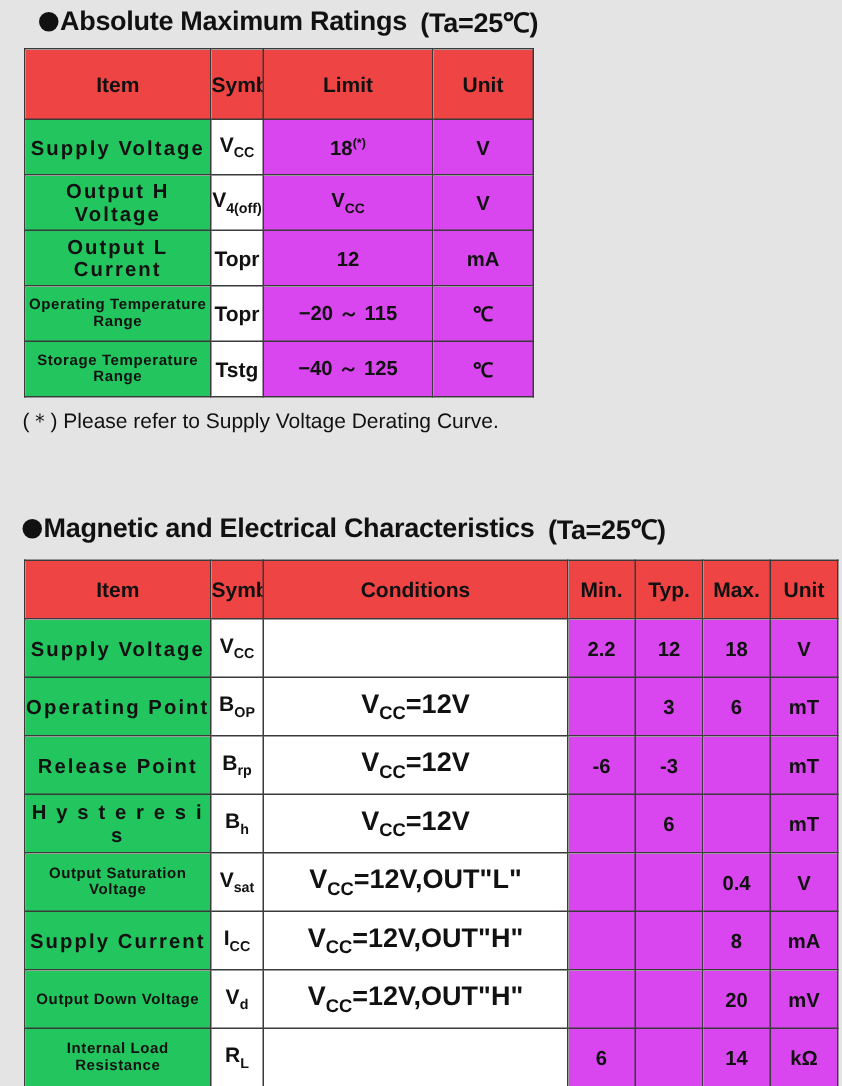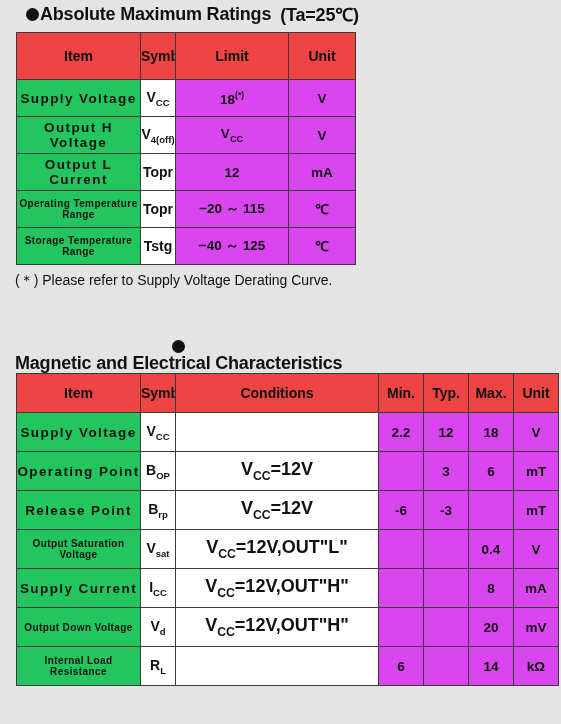--- a/index.html
+++ b/index.html
@@ -41,21 +41,20 @@
 
   #heading-abs {
     position: absolute;
     left: 26px;
     top: 2px;
   }
   #heading-mag {
     position: absolute;
     left: 15px;
     top: 340px;
-    flex-direction: column;
   }
 
   table.ds {
     border-collapse: collapse;
     position: absolute;
     background: #ffffff;
     table-layout: fixed;
   }
   table.ds td, table.ds th {
     border: 1.3px solid #3a3a3a;
@@ -241,20 +240,29 @@
       <tr>
         <td class="item">Release  Point</td>
         <td class="sym">B<sub>rp</sub></td>
         <td class="cond">V<sub>CC</sub>=12V</td>
         <td class="val">-6</td>
         <td class="val">-3</td>
         <td class="val"></td>
         <td class="val">mT</td>
       </tr>
       <tr>
+        <td class="item">H y s t e r e s i s</td>
+        <td class="sym">B<sub>h</sub></td>
+        <td class="cond">V<sub>CC</sub>=12V</td>
+        <td class="val"></td>
+        <td class="val">6</td>
+        <td class="val"></td>
+        <td class="val">mT</td>
+      </tr>
+      <tr>
         <td class="item small">Output Saturation Voltage</td>
         <td class="sym">V<sub>sat</sub></td>
         <td class="cond">V<sub>CC</sub>=12V,OUT"L"</td>
         <td class="val"></td>
         <td class="val"></td>
         <td class="val">0.4</td>
         <td class="val">V</td>
       </tr>
       <tr>
         <td class="item">Supply  Current</td>

